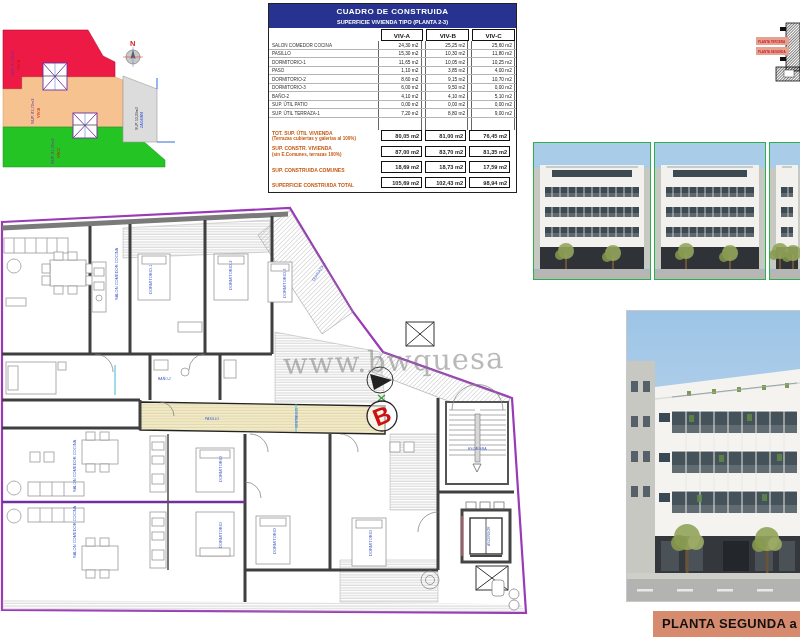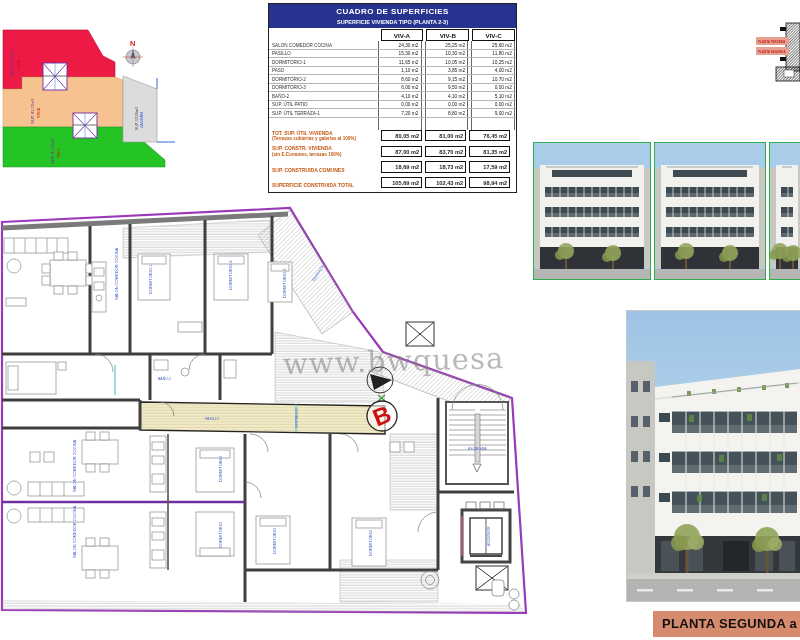--- a/index.html
+++ b/index.html
@@ -86,21 +86,21 @@
       <text transform="translate(32,106) rotate(-90)" font-size="4" fill="#7030a0">SUP. 83,70m2</text>
       <text transform="translate(38,100) rotate(-90)" font-size="4" fill="#cc1111">VIV-B</text>
       <text transform="translate(52,146) rotate(-90)" font-size="4" fill="#7030a0">SUP. 81,35m2</text>
       <text transform="translate(58,140) rotate(-90)" font-size="4" fill="#cc1111">VIV-C</text>
       <text transform="translate(136,112) rotate(-90)" font-size="3.6" fill="#333">SUP. 52,09m2</text>
       <text transform="translate(141,110) rotate(-90)" font-size="3.8" fill="#2a4fd6">ZAGUAN</text>
     </g>
   </svg>
 
   <div class="stbl">
-    <div class="stbl-title">CUADRO DE SUPERFICIES</div>
+    <div class="stbl-title">CUADRO DE CONSTRUIDA</div>
     <div class="stbl-sub">SUPERFICIE VIVIENDA TIPO  (PLANTA 2-3)</div>
     <div id="t-head" class="t-row t-colhead">
         <div class="t-label"></div>
         <div class="t-val">VIV-A</div>
         <div class="t-val">VIV-B</div>
         <div class="t-val">VIV-C</div>
       </div>
     <div id="t-rows">
         <div class="t-row">
           <div class="t-label">SALON COMEDOR COCINA</div>

